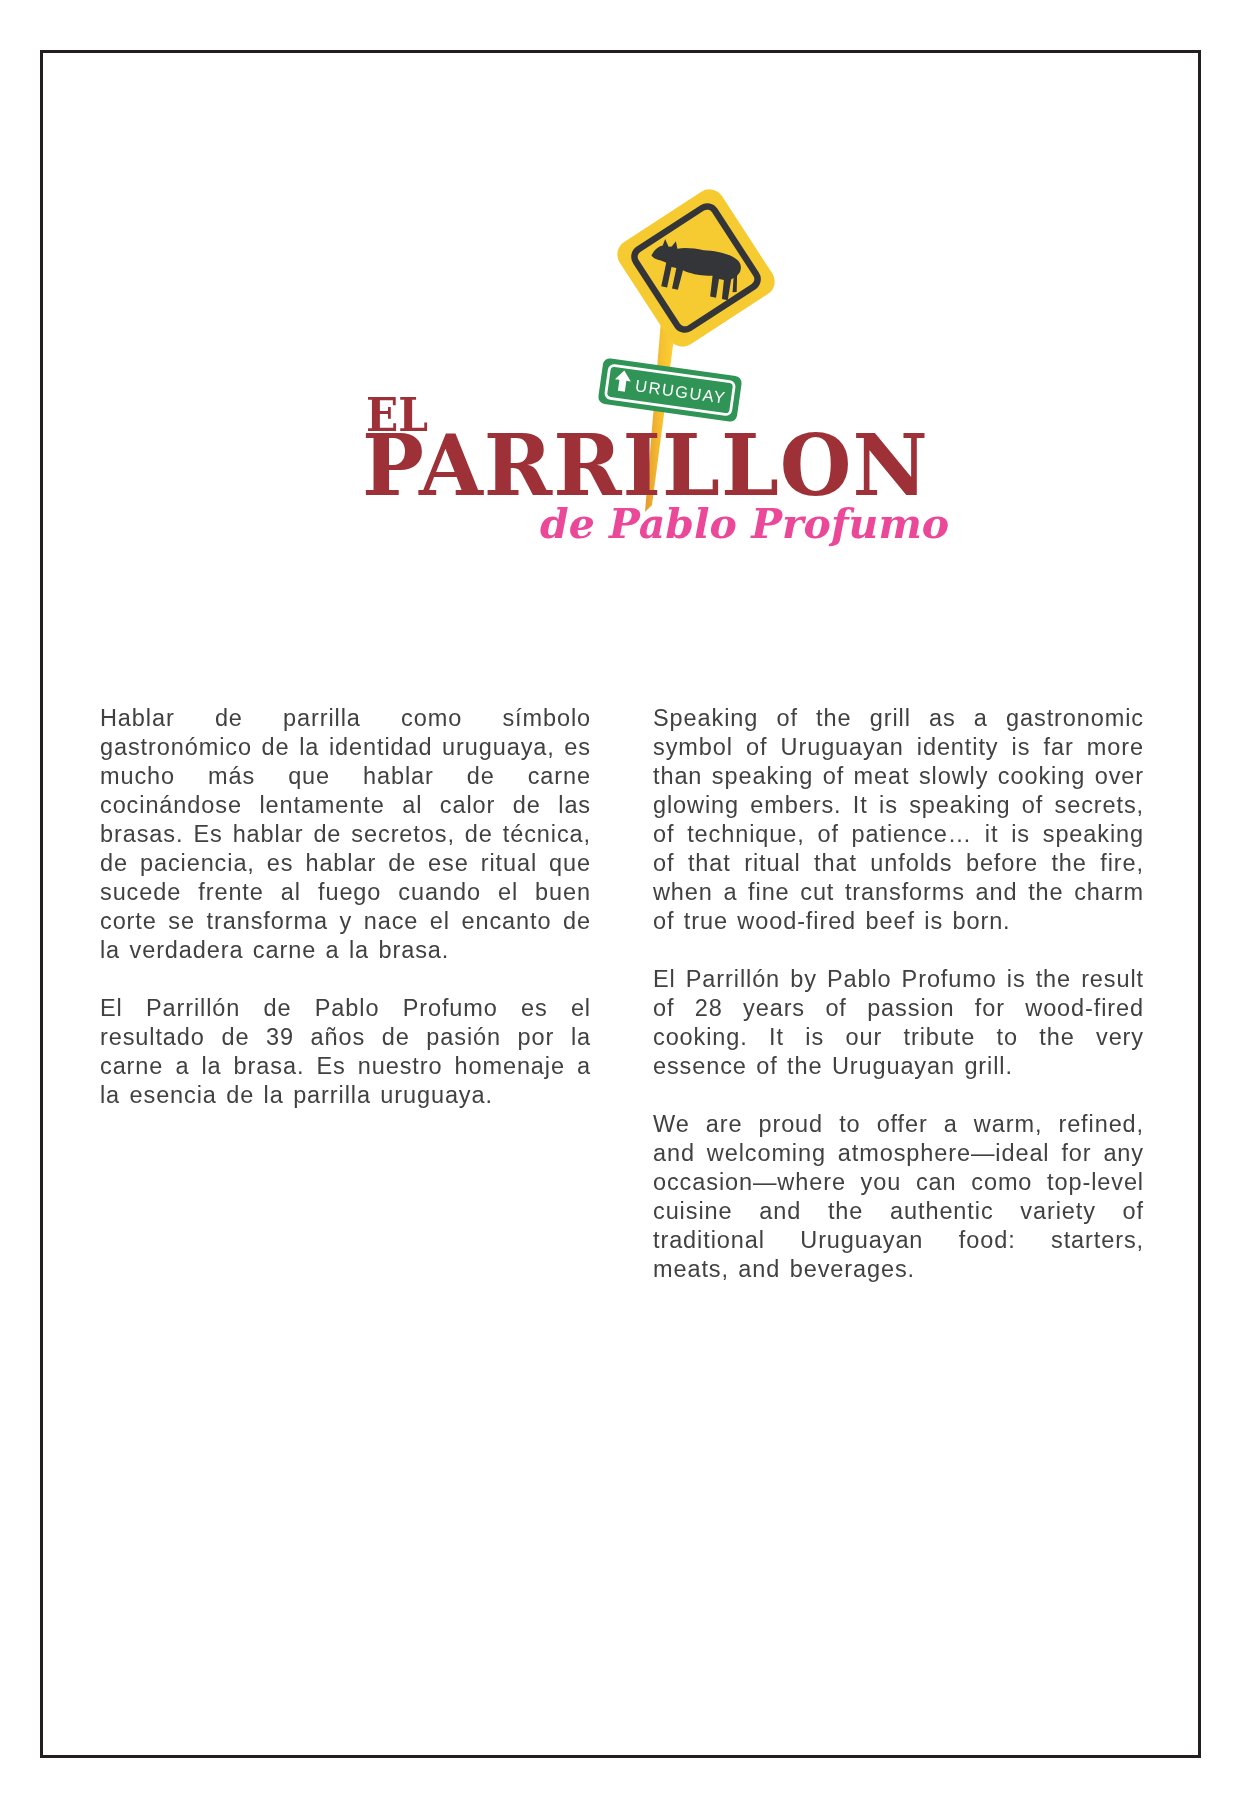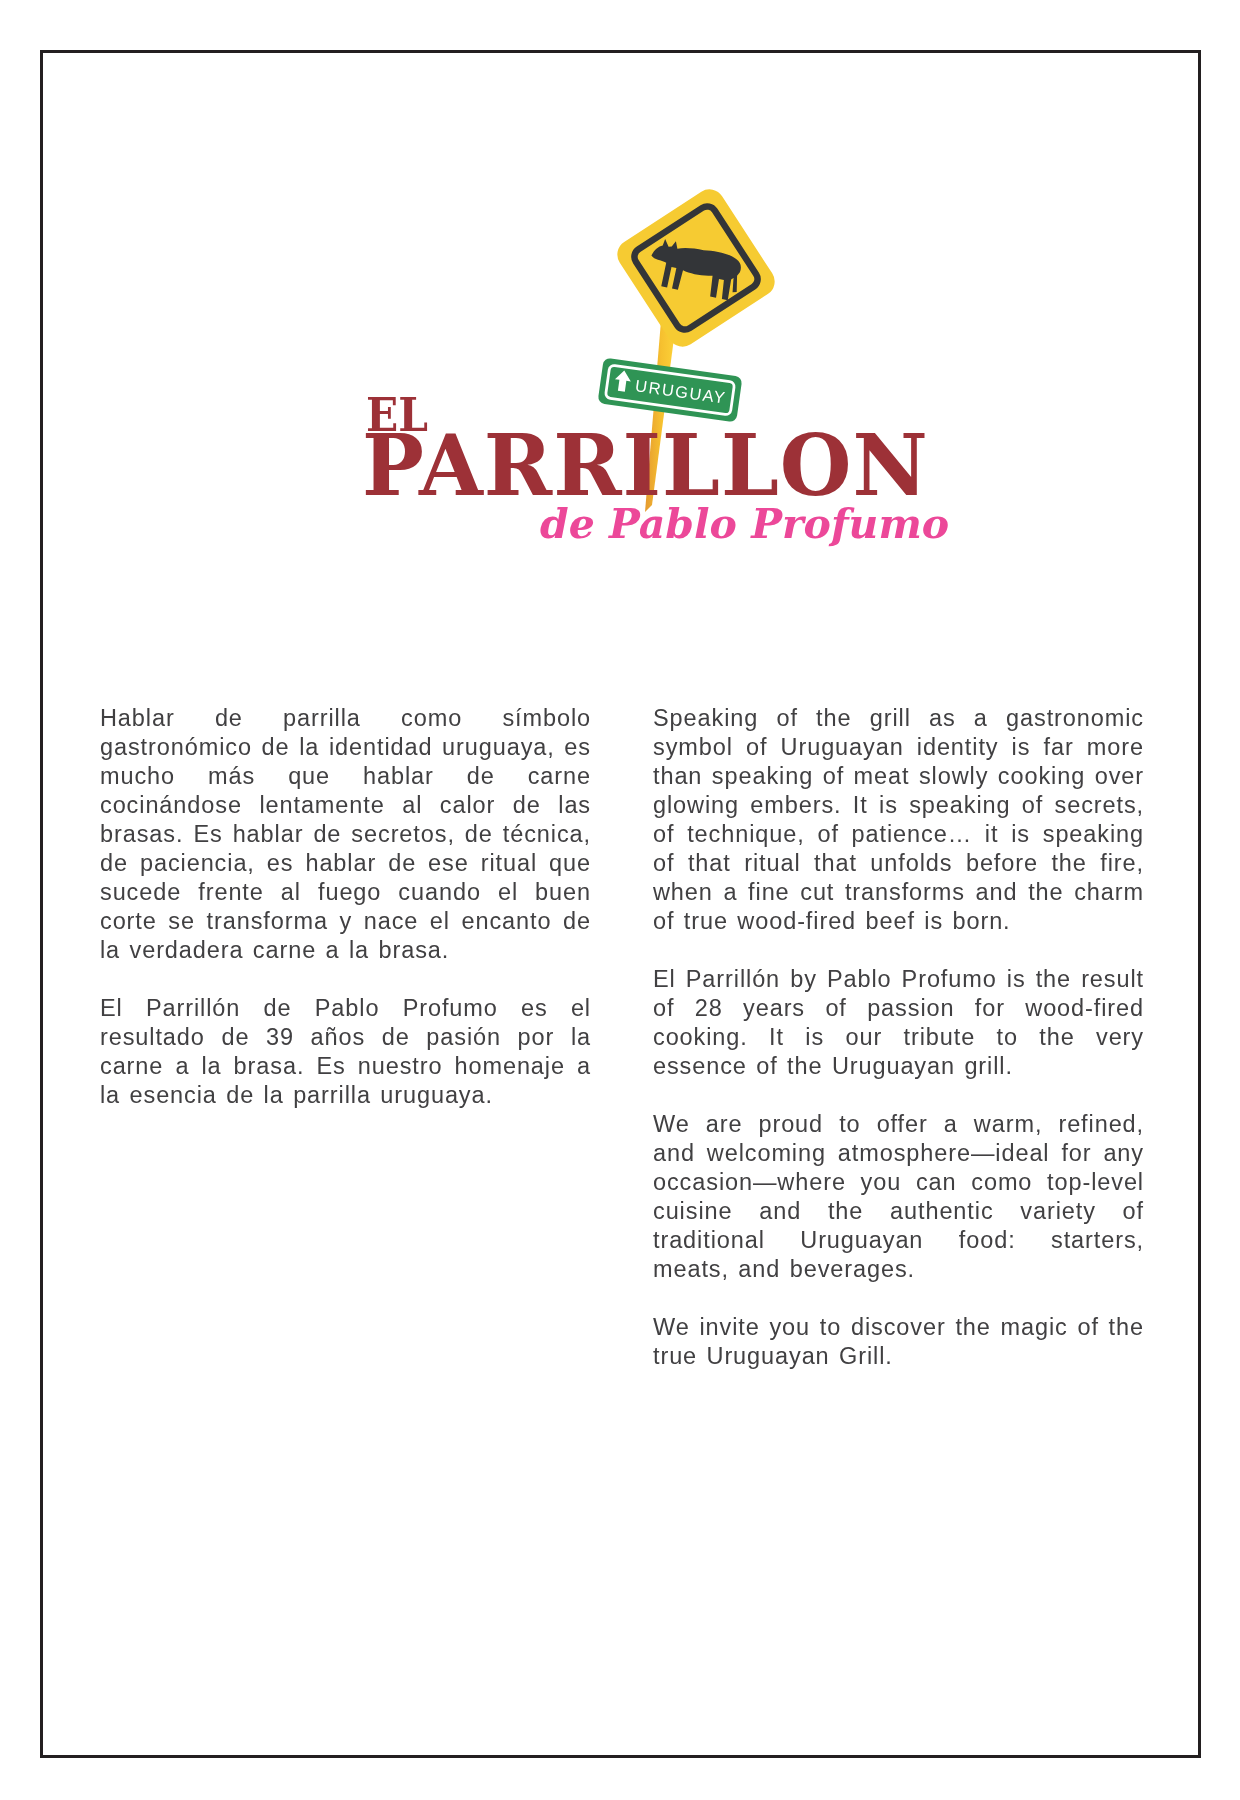--- a/index.html
+++ b/index.html
@@ -146,15 +146,14 @@
 
 <div class="content">
   <div class="col">
     <p>Hablar de parrilla como símbolo gastronómico de la identidad uruguaya, es mucho más que hablar de carne cocinándose lentamente al calor de las brasas. Es hablar de secretos, de técnica, de paciencia, es hablar de ese ritual que sucede frente al fuego cuando el buen corte se transforma y nace el encanto de la verdadera carne a la brasa.</p>
     <p>El Parrillón de Pablo Profumo es el resultado de 39 años de pasión por la carne a la brasa. Es nuestro homenaje a la esencia de la parrilla uruguaya.</p>
   </div>
   <div class="col">
     <p>Speaking of the grill as a gastronomic symbol of Uruguayan identity is far more than speaking of meat slowly cooking over glowing embers. It is speaking of secrets, of technique, of patience… it is speaking of that ritual that unfolds before the fire, when a fine cut transforms and the charm of true wood-fired beef is born.</p>
     <p>El Parrillón by Pablo Profumo is the result of 28 years of passion for wood-fired cooking. It is our tribute to the very essence of the Uruguayan grill.</p>
     <p>We are proud to offer a warm, refined, and welcoming atmosphere—ideal for any occasion—where you can como top-level cuisine and the authentic variety of traditional Uruguayan food: starters, meats, and beverages.</p>
-    <p>We invite you to discover the magic of the true Uruguayan Grill.</p>
   </div>
 </div>
 
 </body></html>

